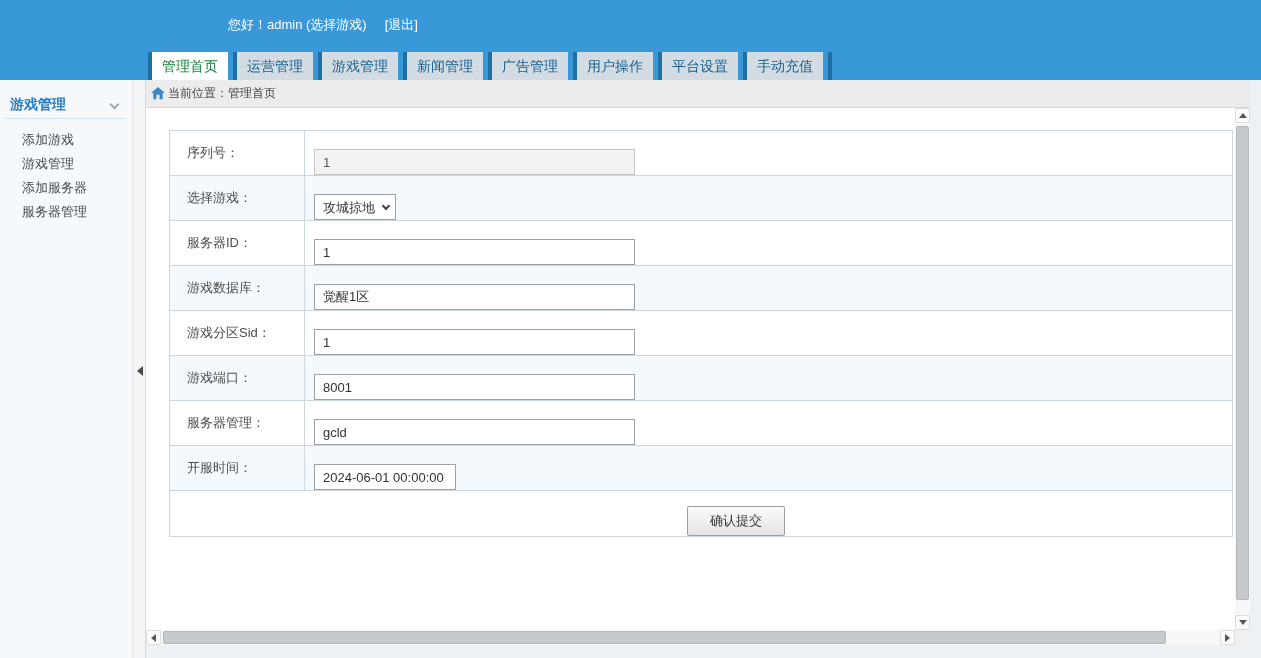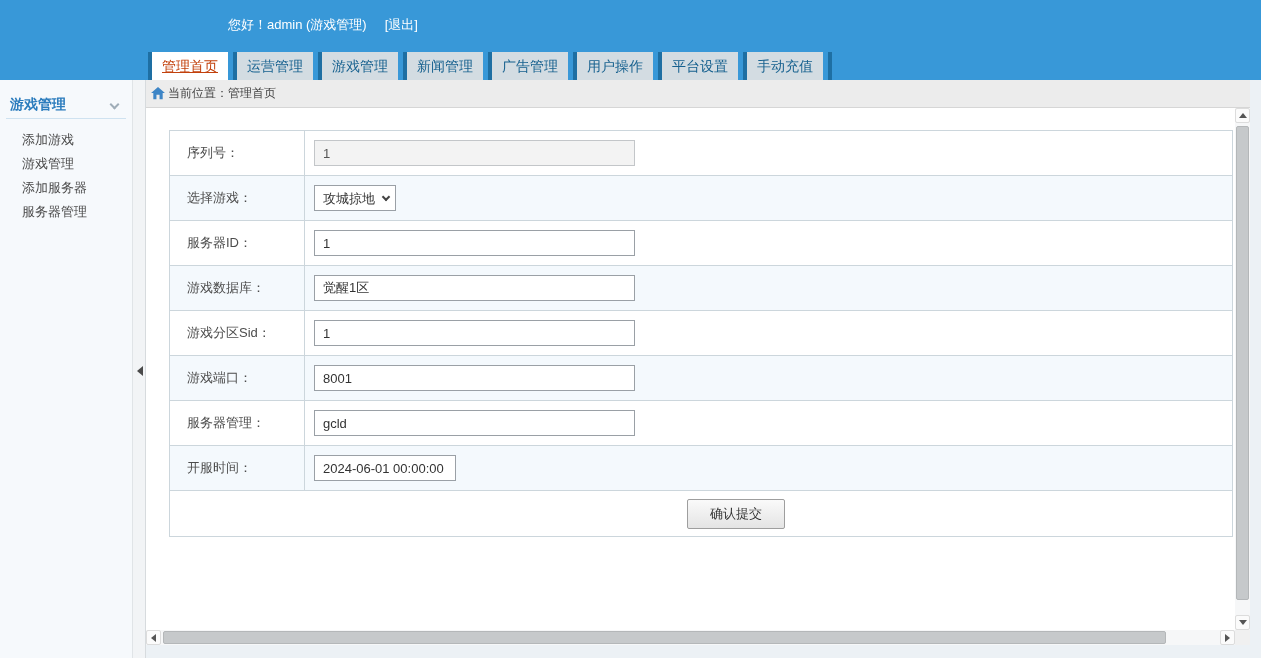--- a/index.html
+++ b/index.html
@@ -14,21 +14,21 @@
   .topbar { position:absolute; left:0; top:0; width:1261px; height:80px; background:#3898d8; }
   .welcome { position:absolute; left:228px; top:16px; color:#fff; font-size:13px; }
   .welcome .logout { color:#fff; text-decoration:none; margin-left:18px; cursor:pointer; }
 
   .tabs { position:absolute; left:148px; bottom:0; height:28px; display:flex; gap:5px; }
   .tab {
     height:28px; line-height:28px; padding:0 10px; font-size:14px;
     background:#d3dce2; color:#17618f; border-left:4px solid #1e6fa3;
     cursor:pointer; white-space:nowrap;
   }
-  .tab.active { background:#ffffff; color:#c2410c;text-decoration:underline; }
+  .tab.active { background:#ffffff; color:#15803d; }
   .tab-endcap { width:4px; height:28px; background:#1e6fa3; }
 
   
   .sidebar {
     position:absolute; left:0; top:80px; width:133px; height:578px;
     background:#f6f9fc; border-right:1px solid #e0e4e7;
   }
   .side-head { padding:15px 10px 0 10px; height:38px; position:relative; cursor:pointer; }
   .side-title { font-size:14px; font-weight:bold; color:#2b7cbd; }
   .chev-down {
@@ -56,21 +56,21 @@
     display:flex; align-items:center; padding-left:5px; gap:3px;
   }
   .breadcrumb .crumb-text { font-size:12px; color:#444; }
   .home-svg { width:14px; height:13px; display:block; }
 
   .main { position:absolute; left:0; top:28px; width:1089px; height:522px; background:#fff; }
 
   
   .ftable { position:absolute; left:23px; top:22px; width:1064px; background:#fff;
     border:1px solid #ccd6dc; }
-  .frow { display:flex; height:45px; border-bottom:1px solid #ccd6dc; align-items:center; background:#fff; }
+  .frow { display:flex; height:45px; border-bottom:1px solid #ccd6dc; align-items:flex-end; background:#fff; }
   .frow:last-child { border-bottom:none; }
   .frow.alt { background:#f4f9fd; }
   .flabel {
     width:135px; flex-shrink:0; align-self:stretch; display:flex; align-items:center;
     padding-left:17px; border-right:1px solid #ccd6dc; font-size:13px; color:#4c4c4c;
   }
   .ffield { flex:1; padding-left:9px; display:flex; align-items:center; }
   .txt {
     width:321px; height:26px; border:1px solid #9aa0a6; background:#fff;
     font-size:13px; color:#333; padding:0 8px; font-family:inherit;
@@ -117,21 +117,21 @@
   .tri-left  { width:0;height:0;border-top:4px solid transparent;border-bottom:4px solid transparent;border-right:5px solid #555; }
   .tri-right { width:0;height:0;border-top:4px solid transparent;border-bottom:4px solid transparent;border-left:5px solid #555; }
 
   .corner { position:absolute; left:1089px; top:550px; width:15px; height:15px; background:#f0f0f0; }
 </style>
 </head>
 <body>
 
 <div class="topbar">
   <div class="welcome">
-    <span>您好！admin (游戏管理)</span><a class="logout">[退出]</a>
+    <span>您好！admin (选择游戏)</span><a class="logout">[退出]</a>
   </div>
   <div class="tabs">
     <div class="tab active">管理首页</div>
     <div class="tab">运营管理</div>
     <div class="tab">游戏管理</div>
     <div class="tab">新闻管理</div>
     <div class="tab">广告管理</div>
     <div class="tab">用户操作</div>
     <div class="tab">平台设置</div>
     <div class="tab">手动充值</div>

